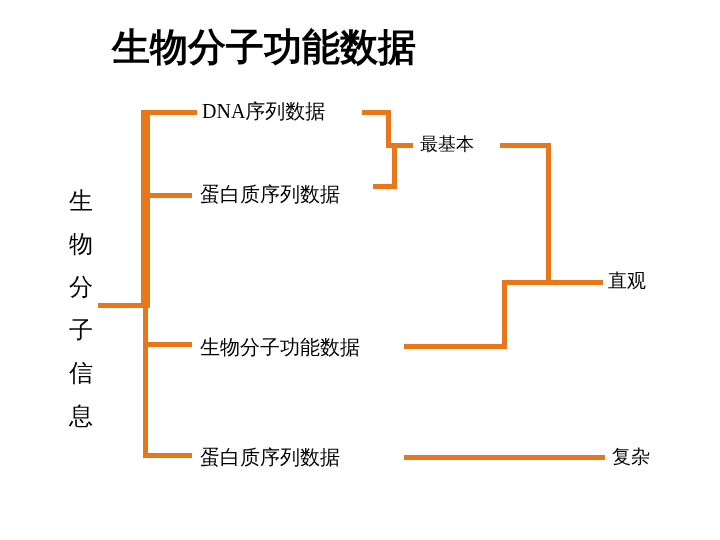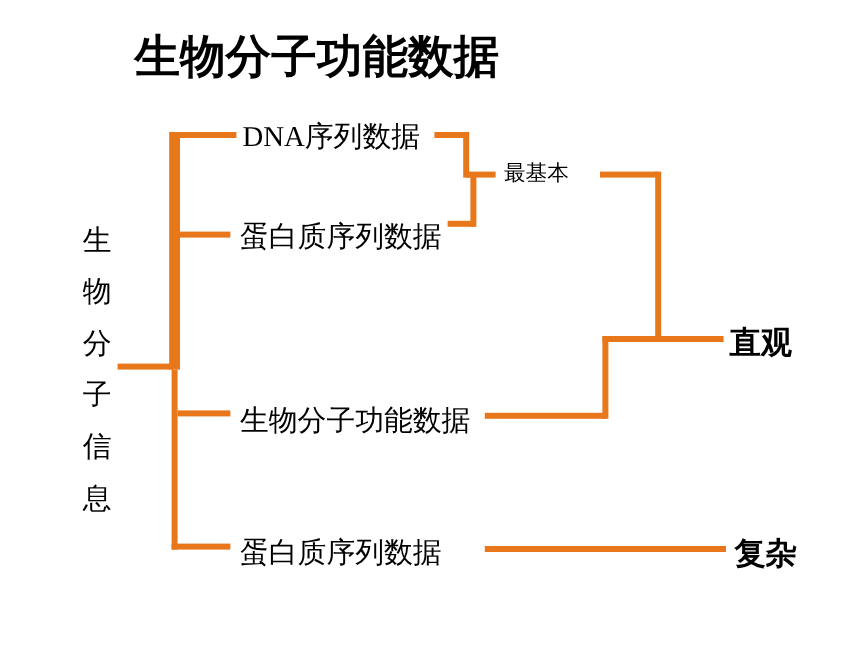--- a/index.html
+++ b/index.html
@@ -6,23 +6,23 @@
   #slide{
     position:relative;width:720px;height:540px;background:#ffffff;
     overflow:hidden;font-family:"Liberation Serif","DejaVu Serif",serif;
     color:#000;
   }
   .abs{position:absolute;}
   #title{
     left:112px;top:22px;font-size:38px;font-weight:bold;
     letter-spacing:0px;white-space:nowrap;
   }
-  .node-label{font-size:24px;white-space:nowrap;}
+  .node-label{font-size:20px;white-space:nowrap;}
   .tag-label{font-size:18px;white-space:nowrap;}
-  .tag-label.bold{font-size:26px;font-weight:bold;}
+  .tag-label.bold{font-size:19px;font-weight:normal;}
   .connector{position:absolute;}
   #root-label{
     left:66px;top:188px;width:30px;display:flex;flex-direction:column;
   }
   #root-label .vchar{
     height:43px;font-size:24px;line-height:26px;text-align:center;
   }
 </style>
 </head>
 <body>

